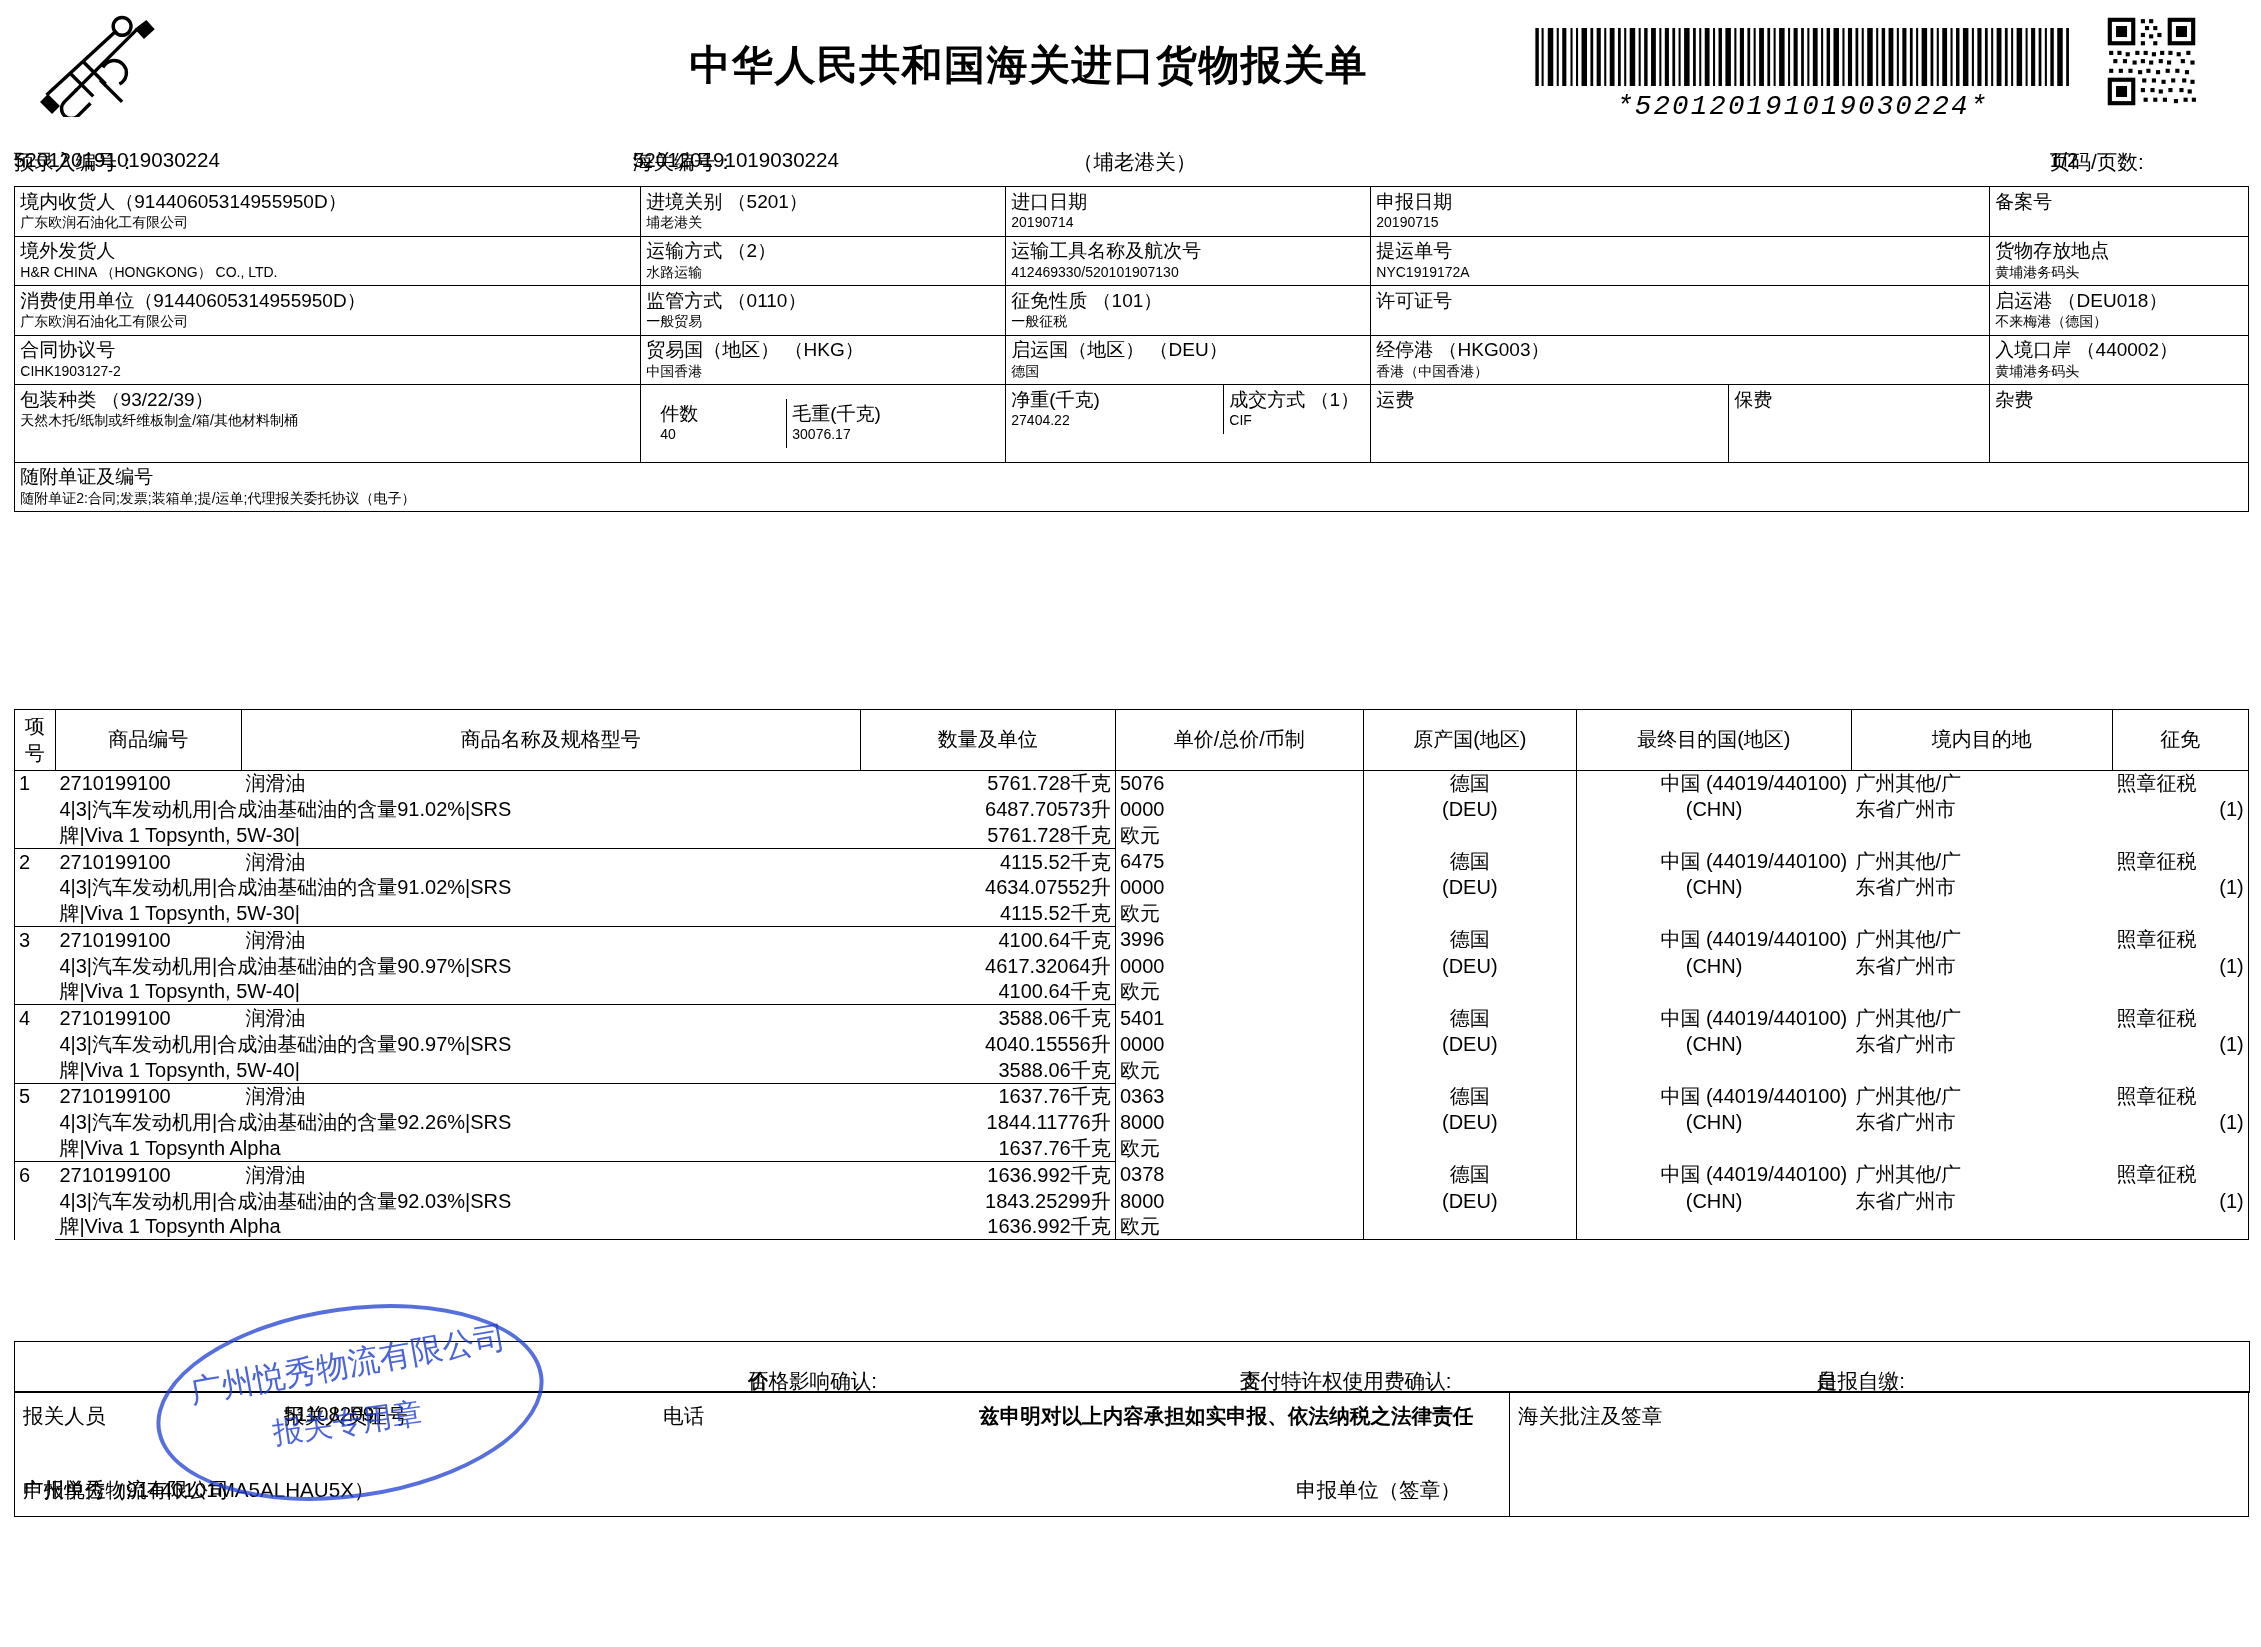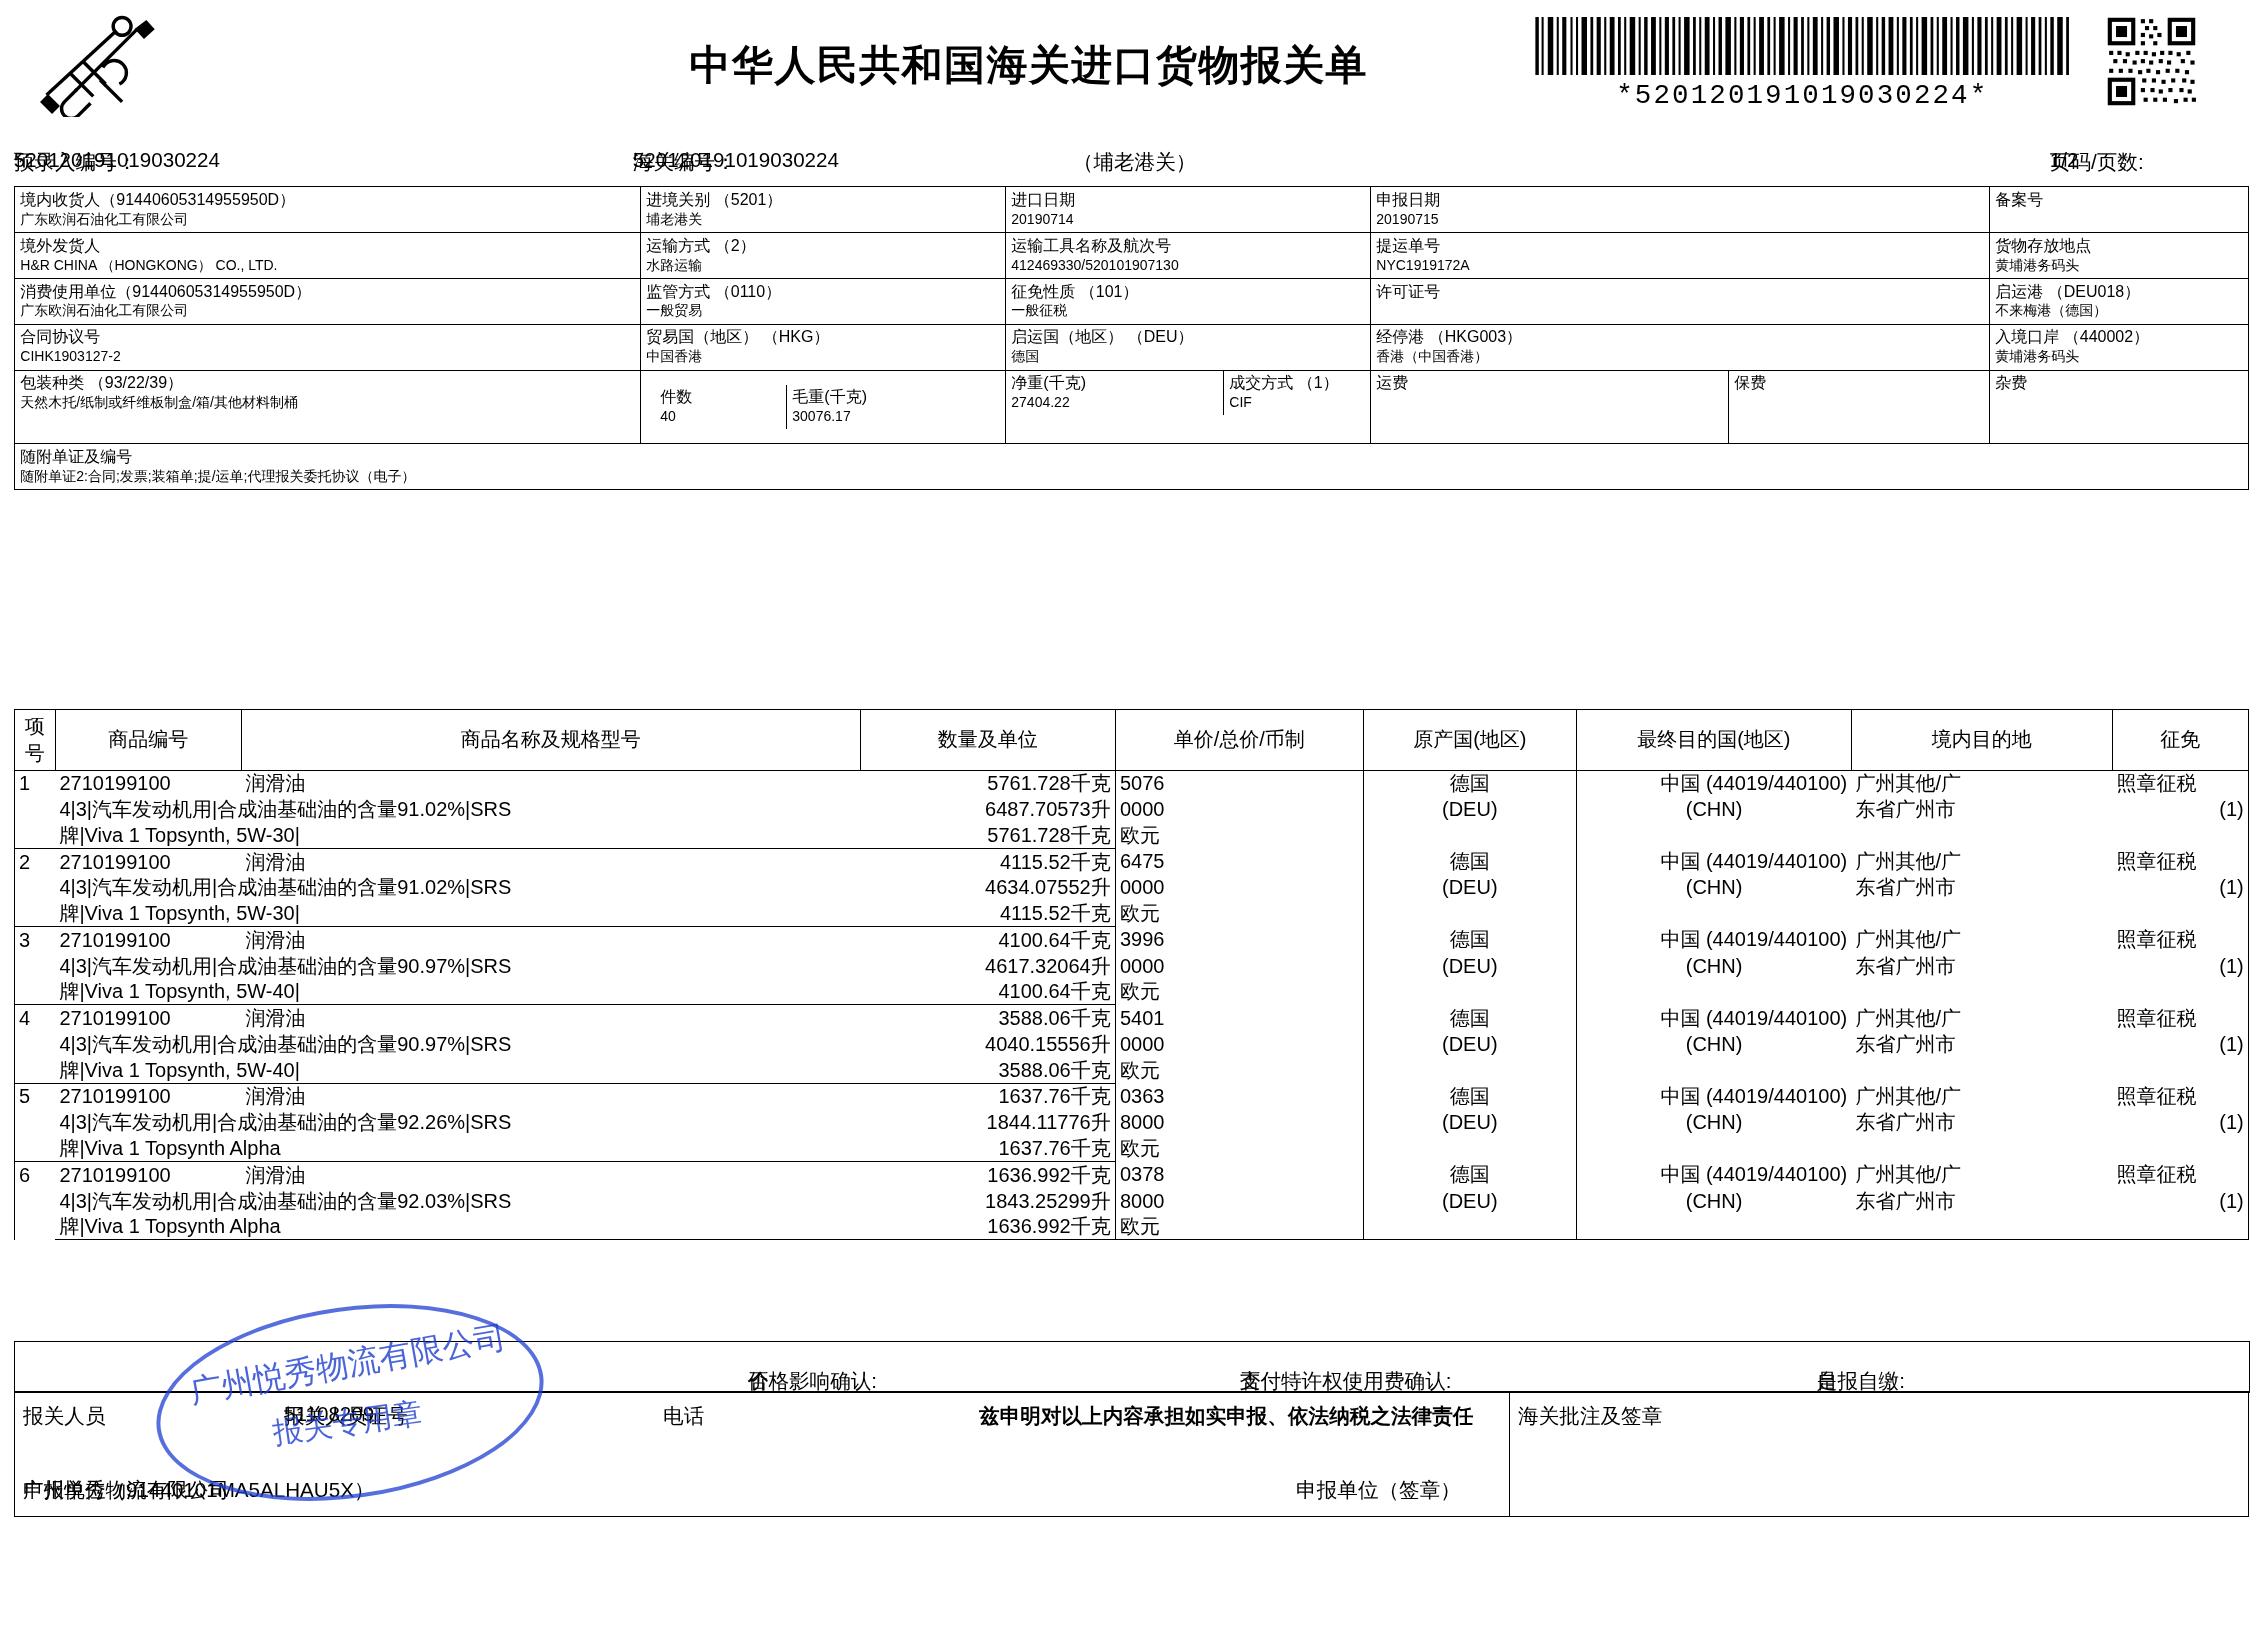--- a/index.html
+++ b/index.html
@@ -50,23 +50,24 @@
     text-align: center;
     font-size: 41px;
     letter-spacing: 1.4px;
     font-family: "DejaVu Sans", sans-serif;
     font-weight: 700;
     white-space: nowrap;
   }
   .barcode-wrap {
     position: absolute;
     left: 1520px;
-    top: 10px;
+    top: 21px;
     width: 537px;
     height: 89px;
+    font-style: italic;
   }
   .barcode-bars {
     width: 537px;
     height: 58px;
   }
   .barcode-num {
     text-align: center;
     font-family: "Liberation Mono", monospace;
     font-size: 27.5px;
     letter-spacing: 2.1px;
@@ -108,21 +109,21 @@
   table.grid td {
     border: 0.7px solid #000;
     vertical-align: top;
     padding: 2.8px 5.5px 4.1px 5.5px;
     font-size: 20px;
     line-height: 1.22;
     height: 30px;
   }
   .lbl {
     display: block;
-    font-size: 16px;
+    font-size: 19px;
     white-space: nowrap;
   }
   .val {
     display: block;
     font-size: 14px;
     white-space: nowrap;
     margin-top: 1.4px;
   }
   .cell-2line { height: 65px; }
 

